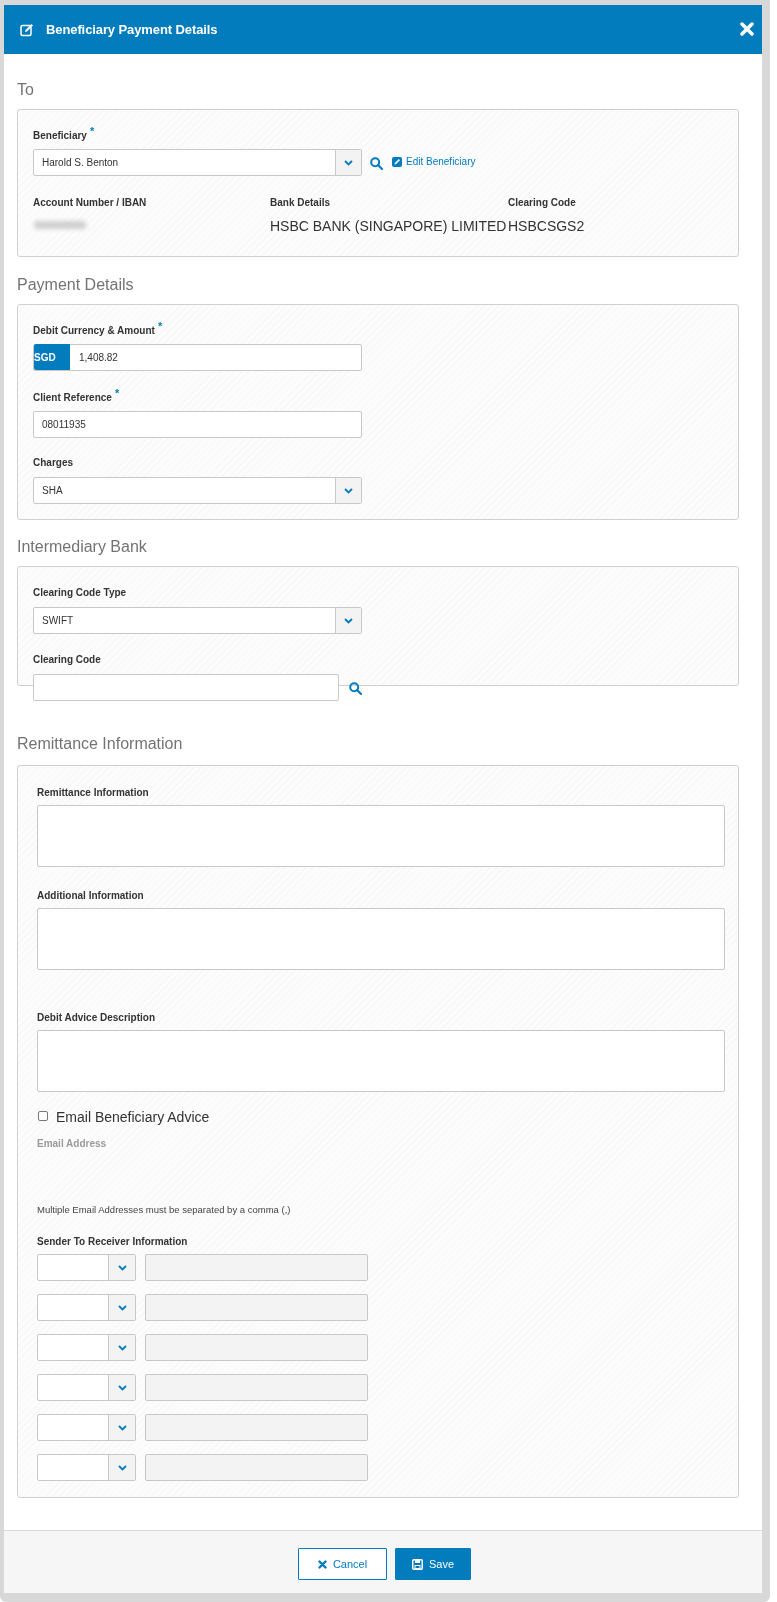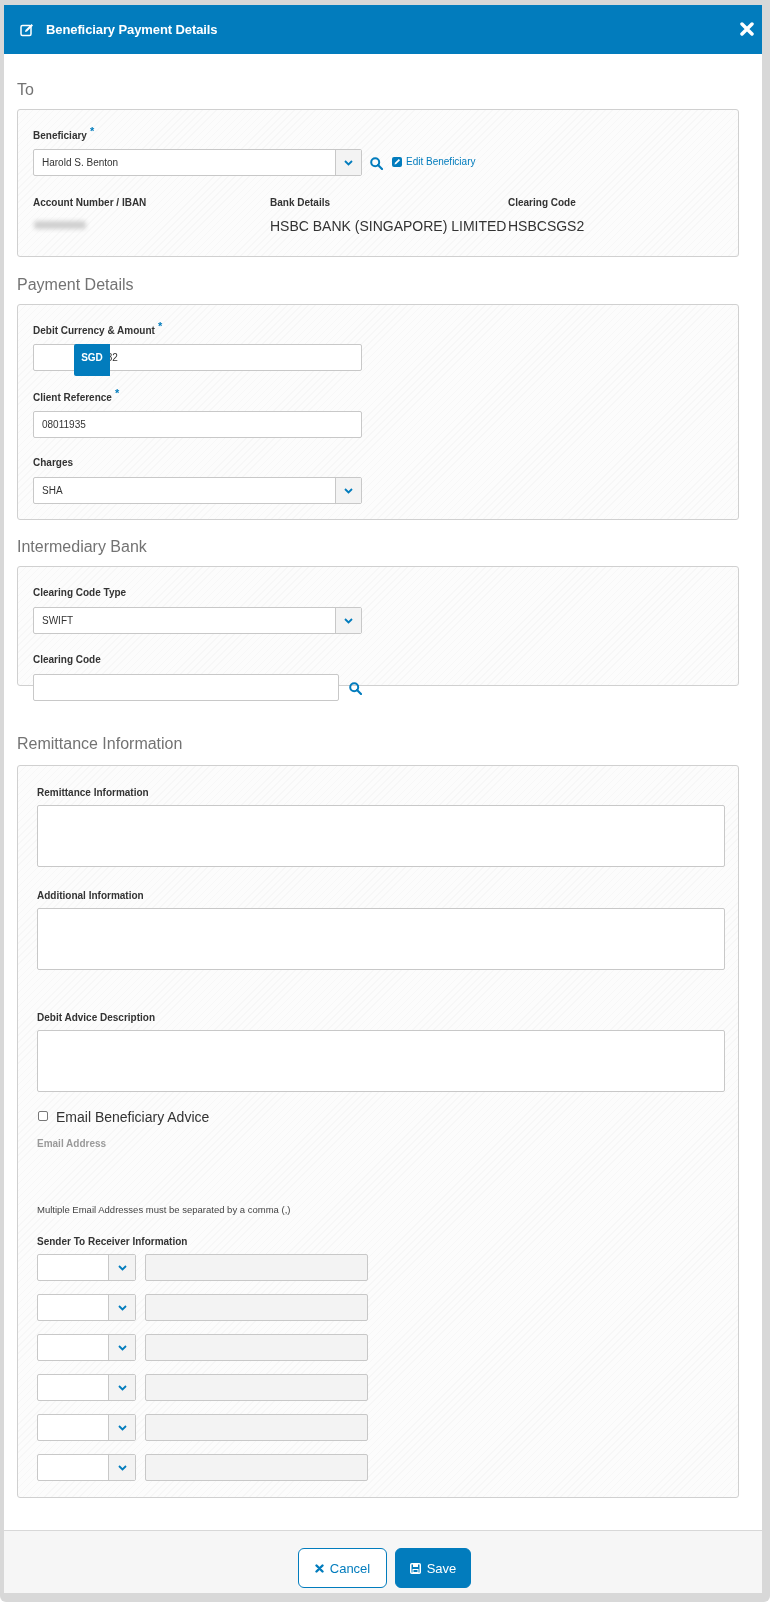--- a/index.html
+++ b/index.html
@@ -57,23 +57,23 @@
   .select-arrow {
     position: absolute; top: 0; right: 0; width: 26px; height: 100%;
     border-left: 1px solid #c8c8c8; background: #f3f3f3;
     display: flex; align-items: center; justify-content: center;
   }
   .textarea {
     position: absolute; left: 19px; width: 688px; height: 62px;
     background: #fff; border: 1px solid #c8c8c8; border-radius: 2px;
   }
   .currency-badge {
-    position: absolute; left: 0; top: -1px; height: 32px; width: 36px;
+    position: absolute; left: 0; top: -1px; height: 26px; width: 36px;
     background: #027cbd; color: #fff; font-weight: bold; font-size: 10px;
-    text-align: center; line-height: 27px; border-radius: 2px 0 0 2px; margin-left: 40px;
+    text-align: left; line-height: 27px; border-radius: 2px 0 0 2px;
   }
   .blur {
     position: absolute; width: 52px; height: 8px; background: #cfcfcf; filter: blur(2px); border-radius: 3px;
   }
   .link { position: absolute; font-size: 10px; color: #027cbd; cursor: pointer; display: flex; align-items: center; }
   .hint { position: absolute; font-size: 9.5px; color: #444; }
   .checkbox {
     position: absolute; width: 10px; height: 10px; border: 1px solid #777; border-radius: 2px; background: #fff;
   }
   .s2r-select {
@@ -83,21 +83,21 @@
   .s2r-select .select-arrow { width: 27px; border-left: 1px solid #c8c8c8; }
   .s2r-input {
     position: absolute; left: 127px; width: 223px; height: 27px; background: #f3f3f3;
     border: 1px solid #c8c8c8; border-radius: 2px;
   }
   .footer {
     position: absolute; left: 0; top: 1525px; width: 758px; height: 63px;
     background: #f6f6f6; border-top: 1px solid #d8d8d8;
   }
   .btn {
-    position: absolute; top: 17px; height: 40px; border-radius: 6px; font-size: 13px;
+    position: absolute; top: 17px; height: 32px; border-radius: 1px; font-size: 11px;
     display: flex; align-items: center; justify-content: center; cursor: pointer;
   }
   .btn.cancel { left: 294px; width: 89px; background: #fff; border: 1px solid #027cbd; color: #027cbd; }
   .btn.save { left: 391px; width: 76px; background: #027cbd; color: #fff; border: 1px solid #027cbd; }
   .btn .ico { margin-right: 6px; display: inline-flex; }
 </style>
 </head>
 <body>
 
 <div class="frame"></div>

